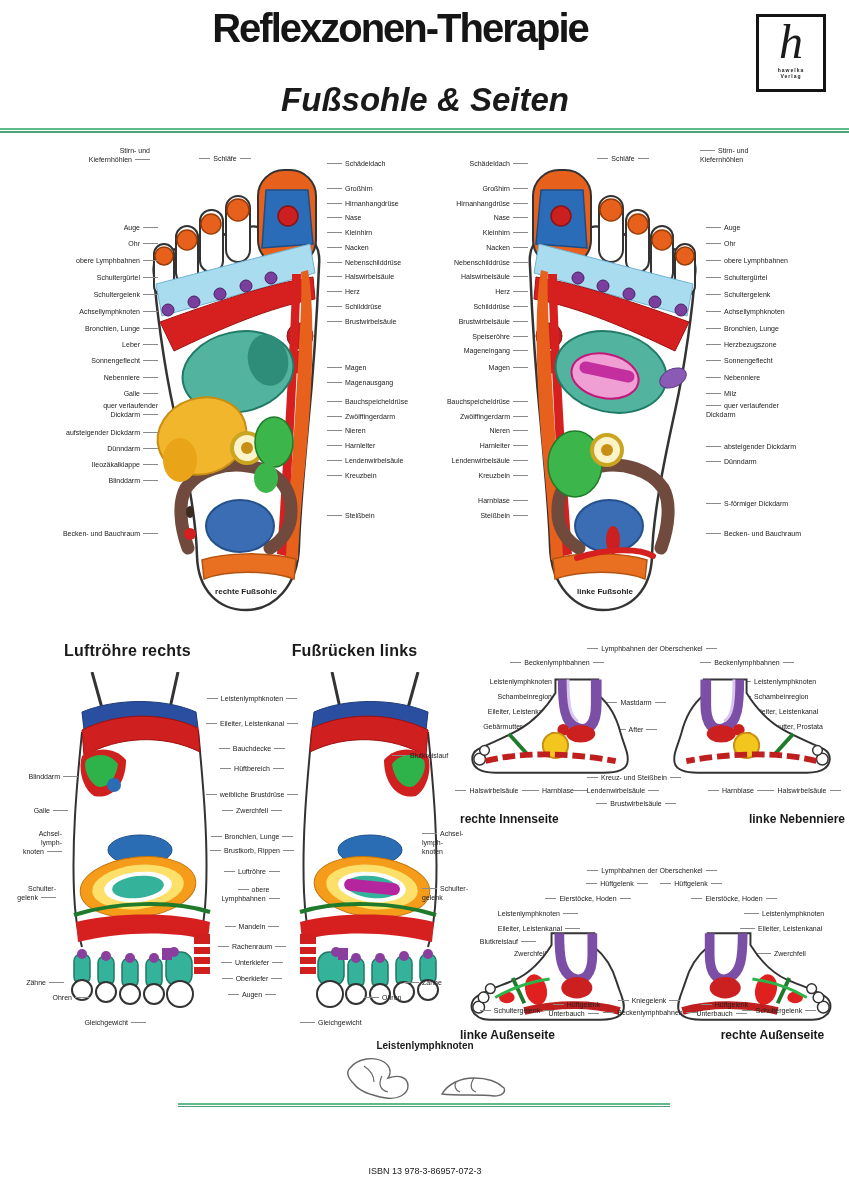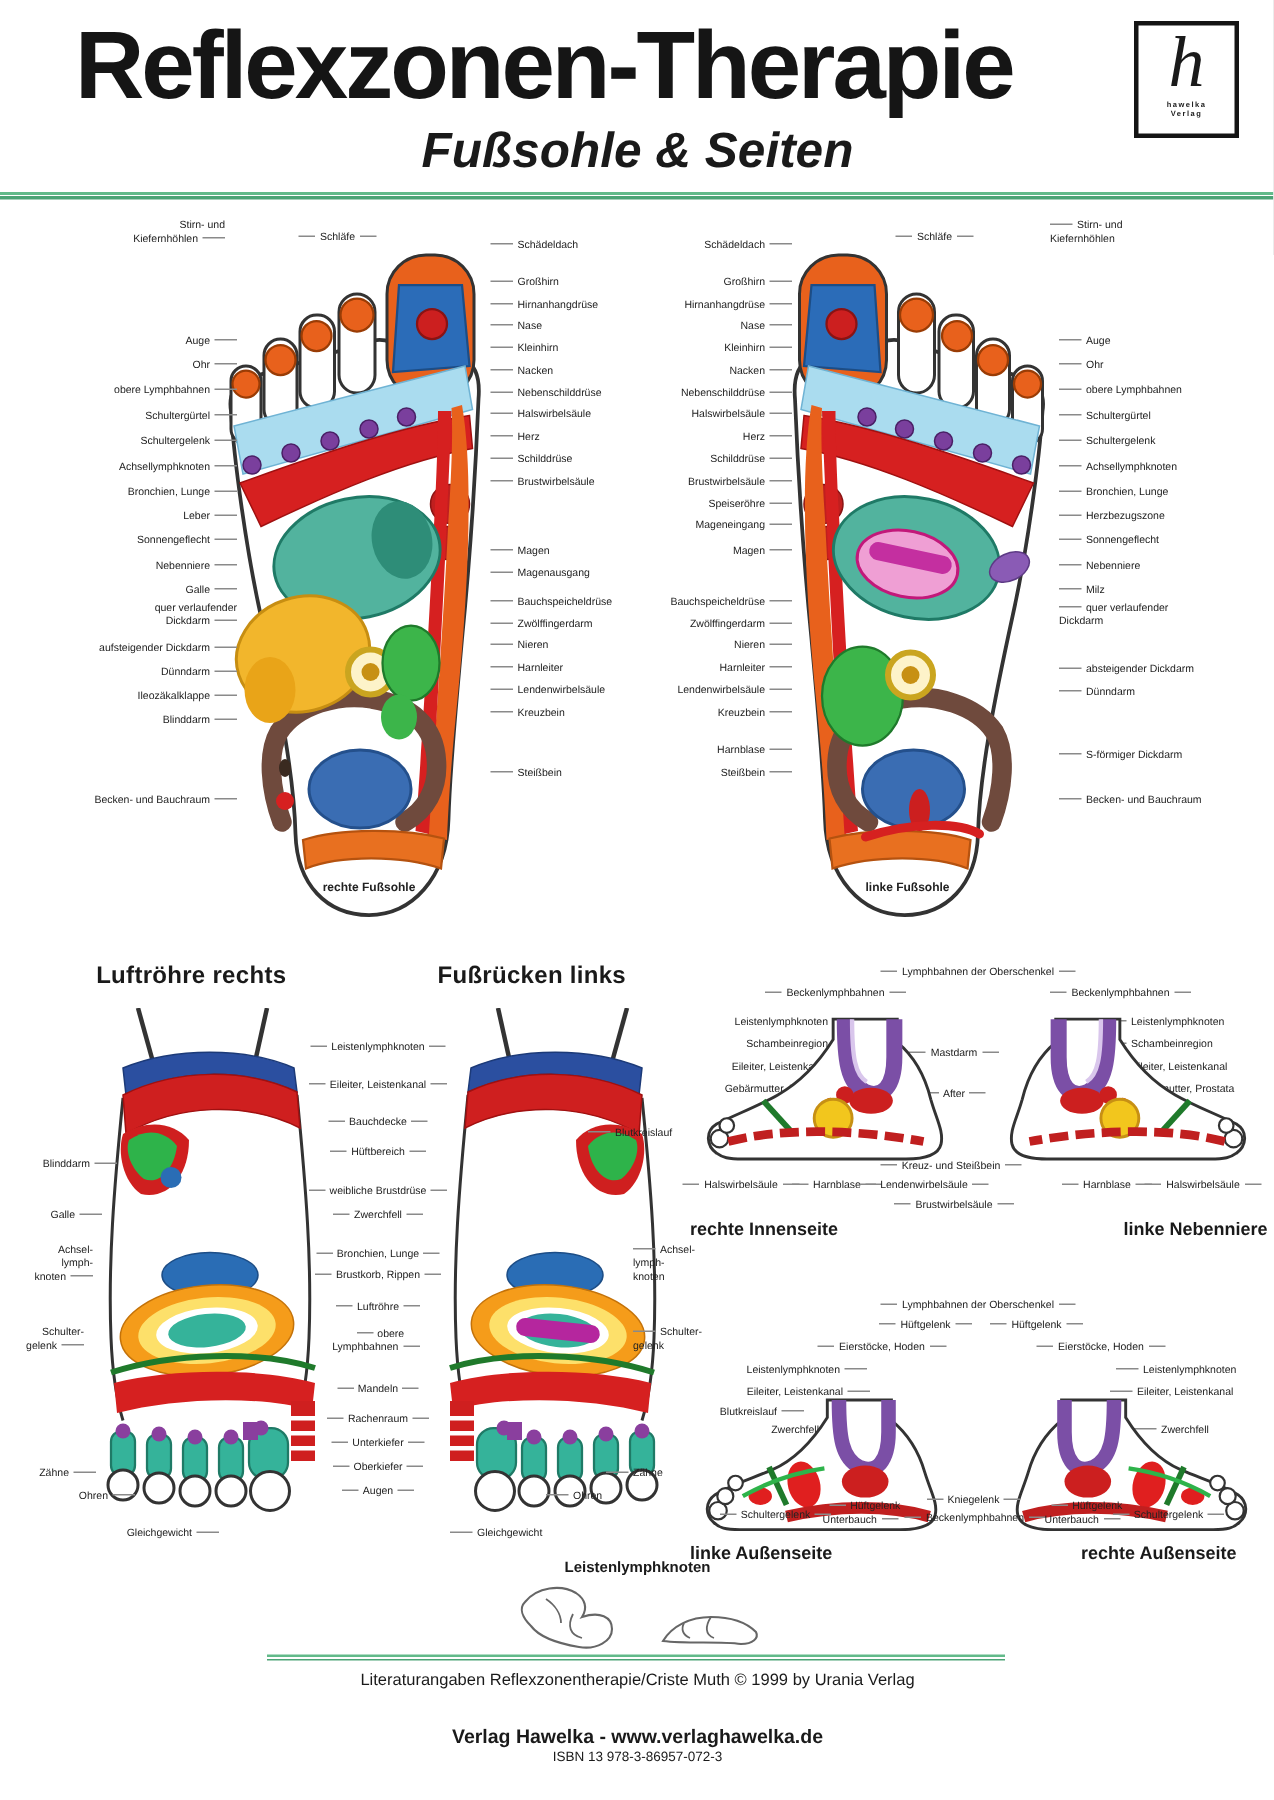--- a/index.html
+++ b/index.html
@@ -9,22 +9,22 @@
   .lr{text-align:right;}
   .lr::after{content:"";display:inline-block;width:15px;height:1px;background:#8a8a8a;vertical-align:2px;margin-left:3px;}
   .ll{text-align:left;}
   .ll::before{content:"";display:inline-block;width:15px;height:1px;background:#8a8a8a;vertical-align:2px;margin-right:3px;}
   .lc{text-align:center;}
   .lc::before,.lc::after{content:"";display:inline-block;width:11px;height:1px;background:#8a8a8a;vertical-align:2px;margin:0 3px;}
   .h1{position:absolute;font-size:16px;font-weight:bold;text-align:center;letter-spacing:0.2px;}
   .cap{position:absolute;font-size:12px;font-weight:bold;}
   .svgabs{position:absolute;}
   .rule{position:absolute;background:linear-gradient(180deg,#62ba8a 0 2px,#ffffff 2px 3px,#4ba375 3px 100%);}
-  #title{position:absolute;top:6px;left:50px;width:700px;
-         font-size:64px;font-weight:800;letter-spacing:-2px;color:#151515;}
+  #title{position:absolute;top:6px;left:50px;width:700px;text-align:center;
+         font-size:40px;font-weight:800;letter-spacing:-2px;color:#151515;}
   #subtitle{position:absolute;top:81px;left:180px;width:490px;text-align:center;
             font-size:33px;font-style:italic;font-weight:bold;}
   #logo{position:absolute;top:14px;left:756px;width:64px;height:72px;border:3px solid #141414;
         text-align:center;background:#fff;}
   #logo .hh{font-family:"Liberation Serif",serif;font-style:italic;font-size:48px;line-height:50px;}
   #logo .cap2{font-size:5px;font-weight:bold;line-height:1.2;white-space:pre-line;letter-spacing:1px;}
   .ftxt{position:absolute;text-align:center;}
   svg text{font-family:"Liberation Sans",sans-serif;}
 </style>
 </head>
@@ -366,17 +366,15 @@
   <svg class="svgabs" style="left:330px;top:1054px;" width="190" height="50" viewBox="0 0 190 50">
     <path d="M 20 14 C 28 4 44 2 54 8 C 60 12 62 18 58 24 C 70 20 78 24 78 32 C 78 40 68 46 56 44 C 44 42 30 38 24 30 C 18 24 16 18 20 14 Z" fill="none" stroke="#666" stroke-width="1.4"></path>
     <path d="M 52 22 C 48 30 50 36 58 38" fill="none" stroke="#666" stroke-width="1.2"></path>
     <path d="M 34 12 C 40 16 44 22 44 28" fill="none" stroke="#666" stroke-width="1.2"></path>
     <path d="M 112 40 C 118 30 130 24 144 24 C 158 24 168 28 174 34 C 176 38 172 42 164 42 C 150 40 128 42 112 40 Z" fill="none" stroke="#666" stroke-width="1.4"></path>
     <path d="M 144 24 C 140 30 140 36 146 38" fill="none" stroke="#666" stroke-width="1.2"></path>
     <path d="M 126 28 C 124 32 125 36 130 38" fill="none" stroke="#666" stroke-width="1.2"></path>
   </svg>
 
   <div class="rule" style="top:1103px;left:178px;width:492px;height:4px;"></div>
-  <div class="ftxt" style="top:1114px;left:110px;width:630px;font-size:11px;">Literaturangaben  Reflexzonentherapie/Criste Muth © 1999 by Urania Verlag</div>
-  <div class="ftxt" style="top:1150px;left:210px;width:430px;font-size:13px;font-weight:bold;">Verlag Hawelka - www.verlaghawelka.de</div>
   <div class="ftxt" style="top:1166px;left:250px;width:350px;font-size:9px;">ISBN 13 978-3-86957-072-3</div>
 
 </div>
 
 </body></html>

